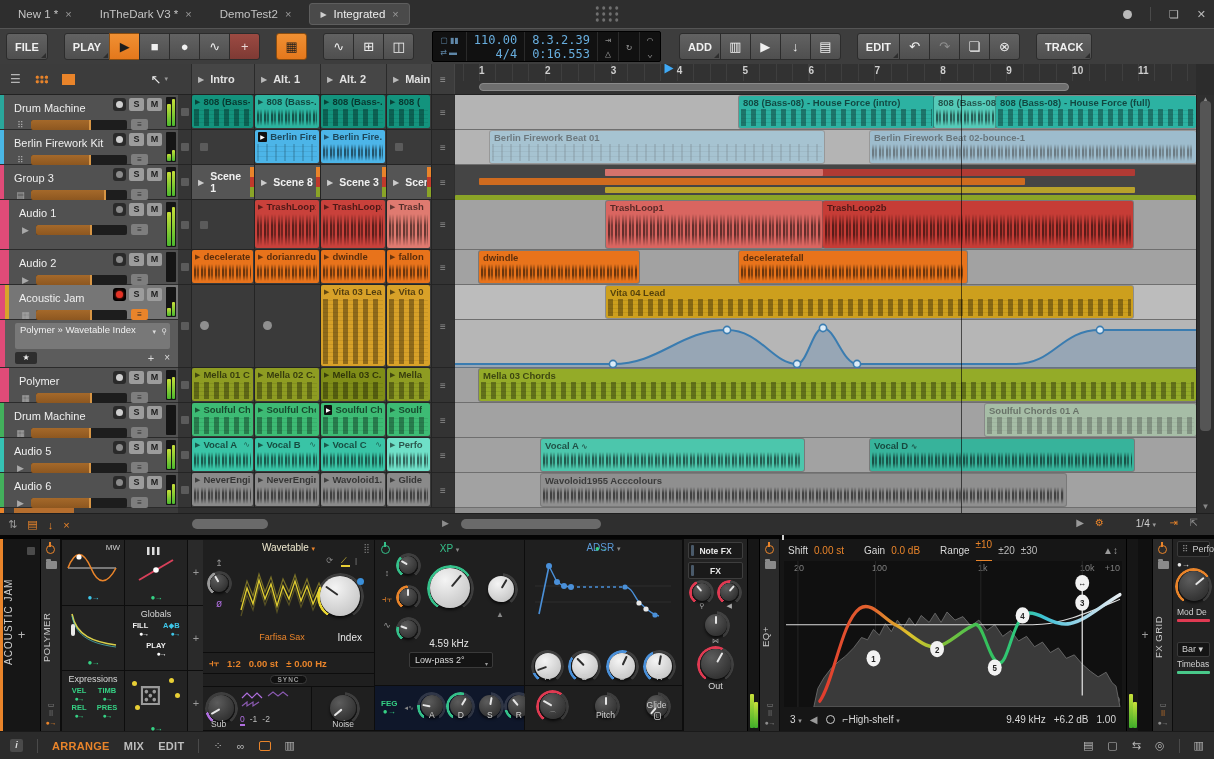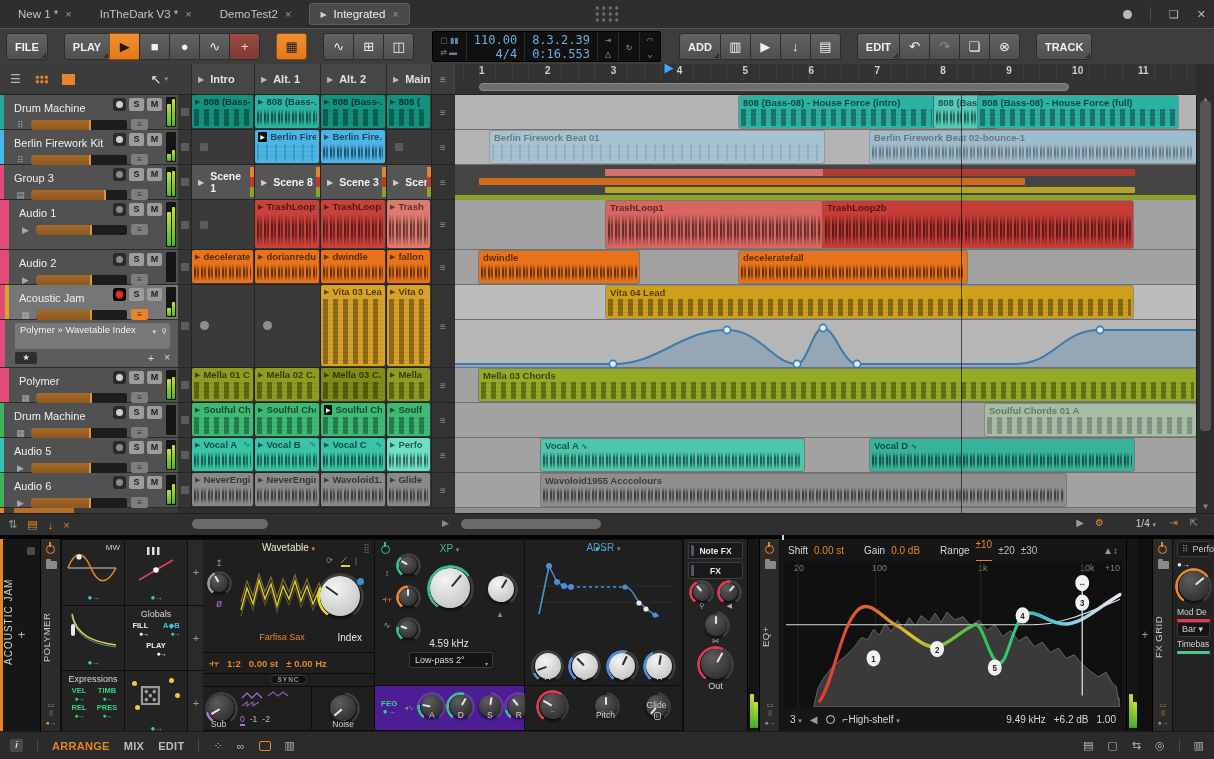--- a/index.html
+++ b/index.html
@@ -231,21 +231,21 @@
   .fil{width:150px;display:flex;flex-direction:column;background:#0d0d0d;gap:1px;padding:1px 1px 1px 0;}
   .fbox{flex:1;background:#1f1f1f;position:relative;}
   .fttl{position:absolute;left:0;top:3px;width:100%;text-align:center;color:#35c08a;font-size:10px;}
   .fttl i{font-style:normal;font-size:7px;color:#888;}
   .filL{position:absolute;left:5px;top:20px;width:14px;color:#9a9a9a;font-size:9px;text-align:center;line-height:26px;}
   .filL .o{color:#e9842a;}
   .cutv{position:absolute;left:42px;top:98px;width:64px;text-align:center;color:#e4e4e4;font-size:10px;}
   .fsel{position:absolute;left:34px;top:112px;width:84px;height:16px;background:#141414;border:1px solid #3a3a3a;border-radius:2px;
     color:#dcdcdc;font-size:9px;line-height:14px;padding:0 5px;}
   .fsel i{position:absolute;right:4px;top:4px;font-style:normal;font-size:6px;color:#999;}
-  .fegrow{height:44px;background:#4c1d95;display:flex;align-items:center;gap:7px;padding:0 6px;position:relative;}
+  .fegrow{height:44px;background:#0f172a;display:flex;align-items:center;gap:7px;padding:0 6px;position:relative;}
   .feg{color:#35d184;font-size:8px;font-weight:bold;line-height:8px;text-align:center;}
   .fk{position:relative;text-align:center;}
 
   .envp{width:158px;display:flex;flex-direction:column;background:#0d0d0d;gap:1px;padding:1px 1px 1px 0;}
   .ebox{flex:1;background:#1f1f1f;position:relative;}
   .ettl{position:absolute;left:0;top:2px;width:100%;text-align:center;color:#5b9bd9;font-size:10px;}
   .ettl i{font-style:normal;font-size:7px;color:#888;}
   .ettl .da{position:absolute;right:6px;top:2px;width:auto;}
   .eknobs{position:absolute;left:4px;bottom:2px;right:4px;display:flex;justify-content:space-around;}
   .pgrow{height:44px;background:#1f1f1f;display:flex;align-items:center;justify-content:space-around;position:relative;}
@@ -280,21 +280,21 @@
   .eqg{flex:1;position:relative;background:#101010;margin:0 4px;}
   .eqbot{height:24px;display:flex;align-items:center;gap:8px;padding:0 10px;font-size:10px;color:#d8d8d8;}
   .eqbot .car{font-size:7px;color:#999;}
   .fl{position:absolute;font-size:9px;color:#7e7e7e;}
 
   .fxg{flex:1;display:flex;background:#1c1c1c;border-left:1px solid #000;overflow:hidden;}
   .fxp{flex:1;background:#232323;position:relative;padding:2px 4px;color:#cfcfcf;overflow:hidden;}
   .fxhdr{height:16px;background:#1a1a1a;border:1px solid #3a3a3a;border-radius:2px;display:flex;align-items:center;gap:4px;font-size:9px;padding:0 4px;white-space:nowrap;}
   .redbar{height:3px;background:#e03a52;border-radius:1px;margin-top:2px;}
   .grnbar{height:3px;background:#49c98a;border-radius:1px;margin-top:2px;}
-  .fxsel{height:15px;background:#141414;border:1px solid #3a3a3a;border-radius:2px;font-size:9px;line-height:13px;padding:0 4px;margin-top:0;white-space:nowrap;}
+  .fxsel{height:15px;background:#141414;border:1px solid #3a3a3a;border-radius:2px;font-size:9px;line-height:13px;padding:0 4px;margin-top:20px;white-space:nowrap;}
   .fxlbl{font-size:8.5px;margin-top:2px;white-space:nowrap;}
 
   
   #statusbar{position:absolute;left:0;top:731px;width:100%;height:28px;background:#2b2b2b;border-top:1px solid #1a1a1a;
     display:flex;align-items:center;gap:14px;padding:0 10px;color:#b5b5b5;font-size:11px;}
   .vsep{width:1px;height:14px;background:#4a4a4a;}
   .view{font-weight:bold;color:#bdbdbd;letter-spacing:.3px;}
   .view.on{color:#e9842a;}
   .inf{width:13px;height:13px;border-radius:2px;background:#4a4a4a;color:#ddd;text-align:center;line-height:13px;font-size:9px;font-style:italic;font-weight:bold;}
   .sbic{font-size:11px;color:#b5b5b5;}
@@ -1081,21 +1081,21 @@
     <div id="arranger-rows">
         <div class="arow" style="height: 35px; background: rgb(180, 180, 180);">
           <div class="aclip" style="left:284px;width:195px;background:#2cb2a2">
       <span class="al">808 (Bass-08) - House Force (intro)</span>
             <div class="tex notes"></div>
           </div>
           <div class="aclip" style="left:479px;width:62px;background:#55cab8">
       <span class="al">808 (Bass-08)</span>
             <div class="tex wave"></div>
           </div>
-          <div class="aclip" style="left:523px;width:200px;background:#2cb2a2">
+          <div class="aclip" style="left:541px;width:200px;background:#2cb2a2">
       <span class="al">808 (Bass-08) - House Force (full)</span>
             <div class="tex notes"></div>
           </div>
         </div>
         <div class="arow" style="height: 35px; background: rgb(180, 180, 180);">
           <div class="aclip faded" style="left:35px;width:334px;background:#9fcde4">
       <span class="al">Berlin Firework Beat 01</span>
             <div class="tex dots"></div>
           </div>
           <div class="aclip faded" style="left:415px;width:326px;background:#8fc2dd">

